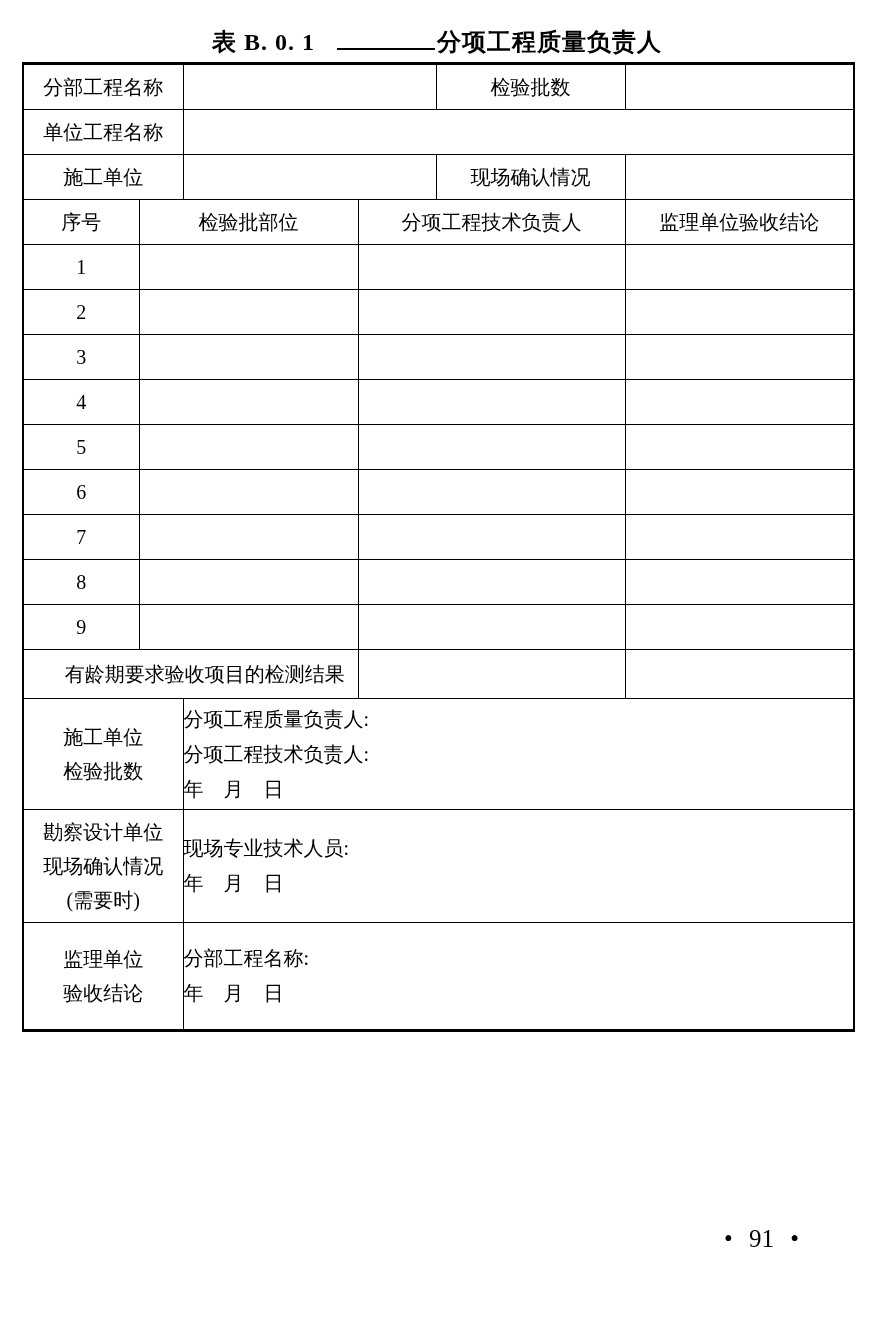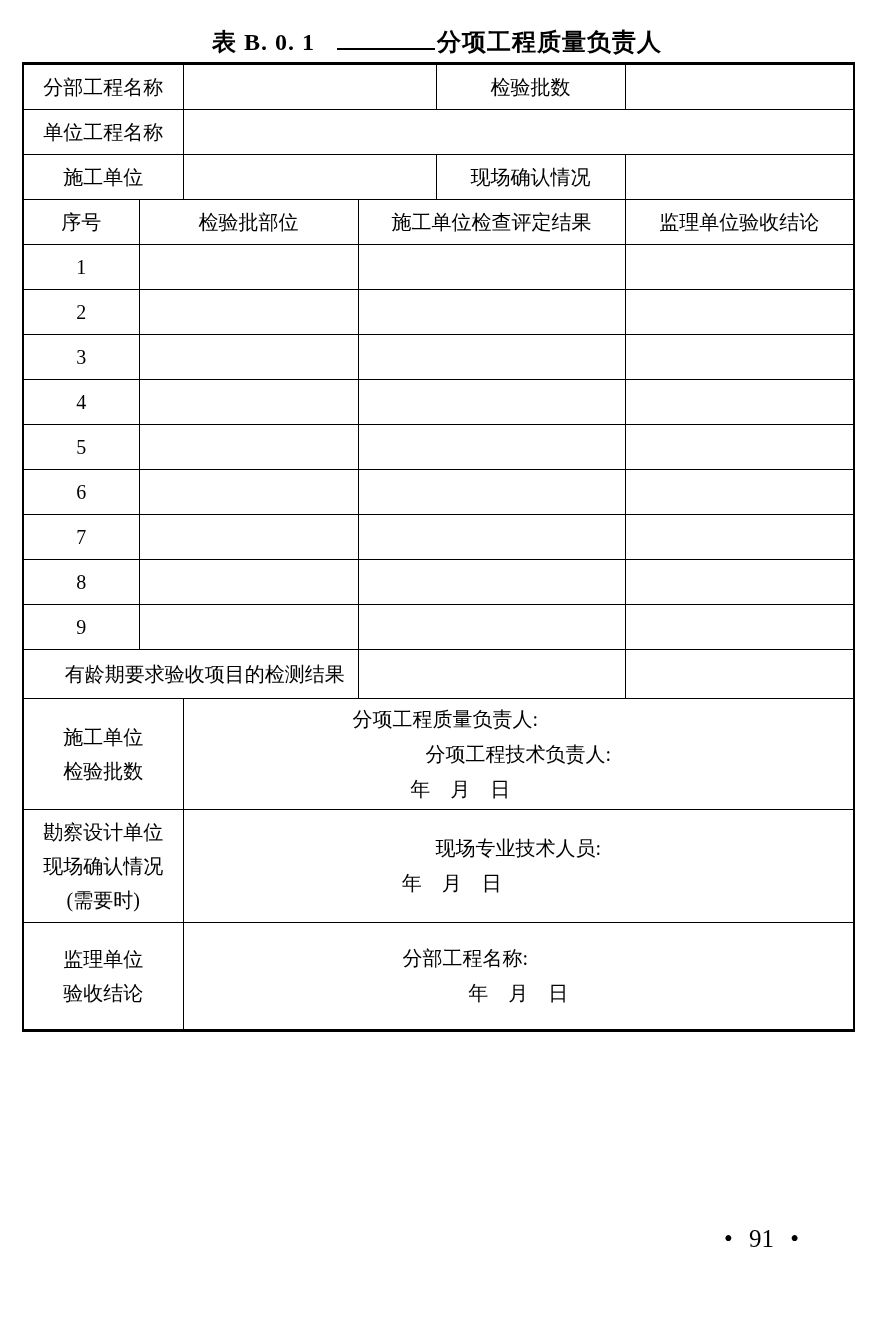--- a/index.html
+++ b/index.html
@@ -30,21 +30,21 @@
   }
   td.left   { text-align:left; padding-left:14px; }
   tr.r44 td { height:44px; }
   tr.r46 td { height:46px; }
   tr.r48 td { height:48px;padding-left:28px; }
   tr.s110 td { height:110px; }
   tr.s112 td { height:112px; }
   tr.s106 td { height:106px;margin-left:36px; }
   .lbl-line { display:block; line-height:34px; }
   .sig-cell { vertical-align:middle; }
-  .sig-line { display:block; text-align:center; line-height:35px; font-size:20px; white-space:nowrap; }
+  .sig-line { display:block; text-align:left; line-height:35px; font-size:20px; white-space:nowrap; }
   .pr146 { padding-right:146px; }
   .pr120 { }
   .pr116 { padding-right:116px; }
   .pr110 { }
   .pr133 { padding-right:133px; }
   .pr106 { padding-right:106px; }
   
   .page-num {
     position:absolute; left:724px; top:1225px;
     font-size:25px; white-space:nowrap; word-spacing:10px;
@@ -85,21 +85,21 @@
       <tr class="r44">
         <td colspan="2">施工单位</td>
         <td colspan="2"></td>
         <td>现场确认情况</td>
         <td></td>
       </tr>
 
       <tr class="r44">
         <td>序号</td>
         <td colspan="2">检验批部位</td>
-        <td colspan="2">施工单位检查评定结果</td>
+        <td colspan="2">分项工程技术负责人</td>
         <td>监理单位验收结论</td>
       </tr>
 
       <tr class="r44">
           <td>1</td>
           <td colspan="2"></td>
           <td colspan="2"></td>
           <td></td>
         </tr>
       <tr class="r44">

